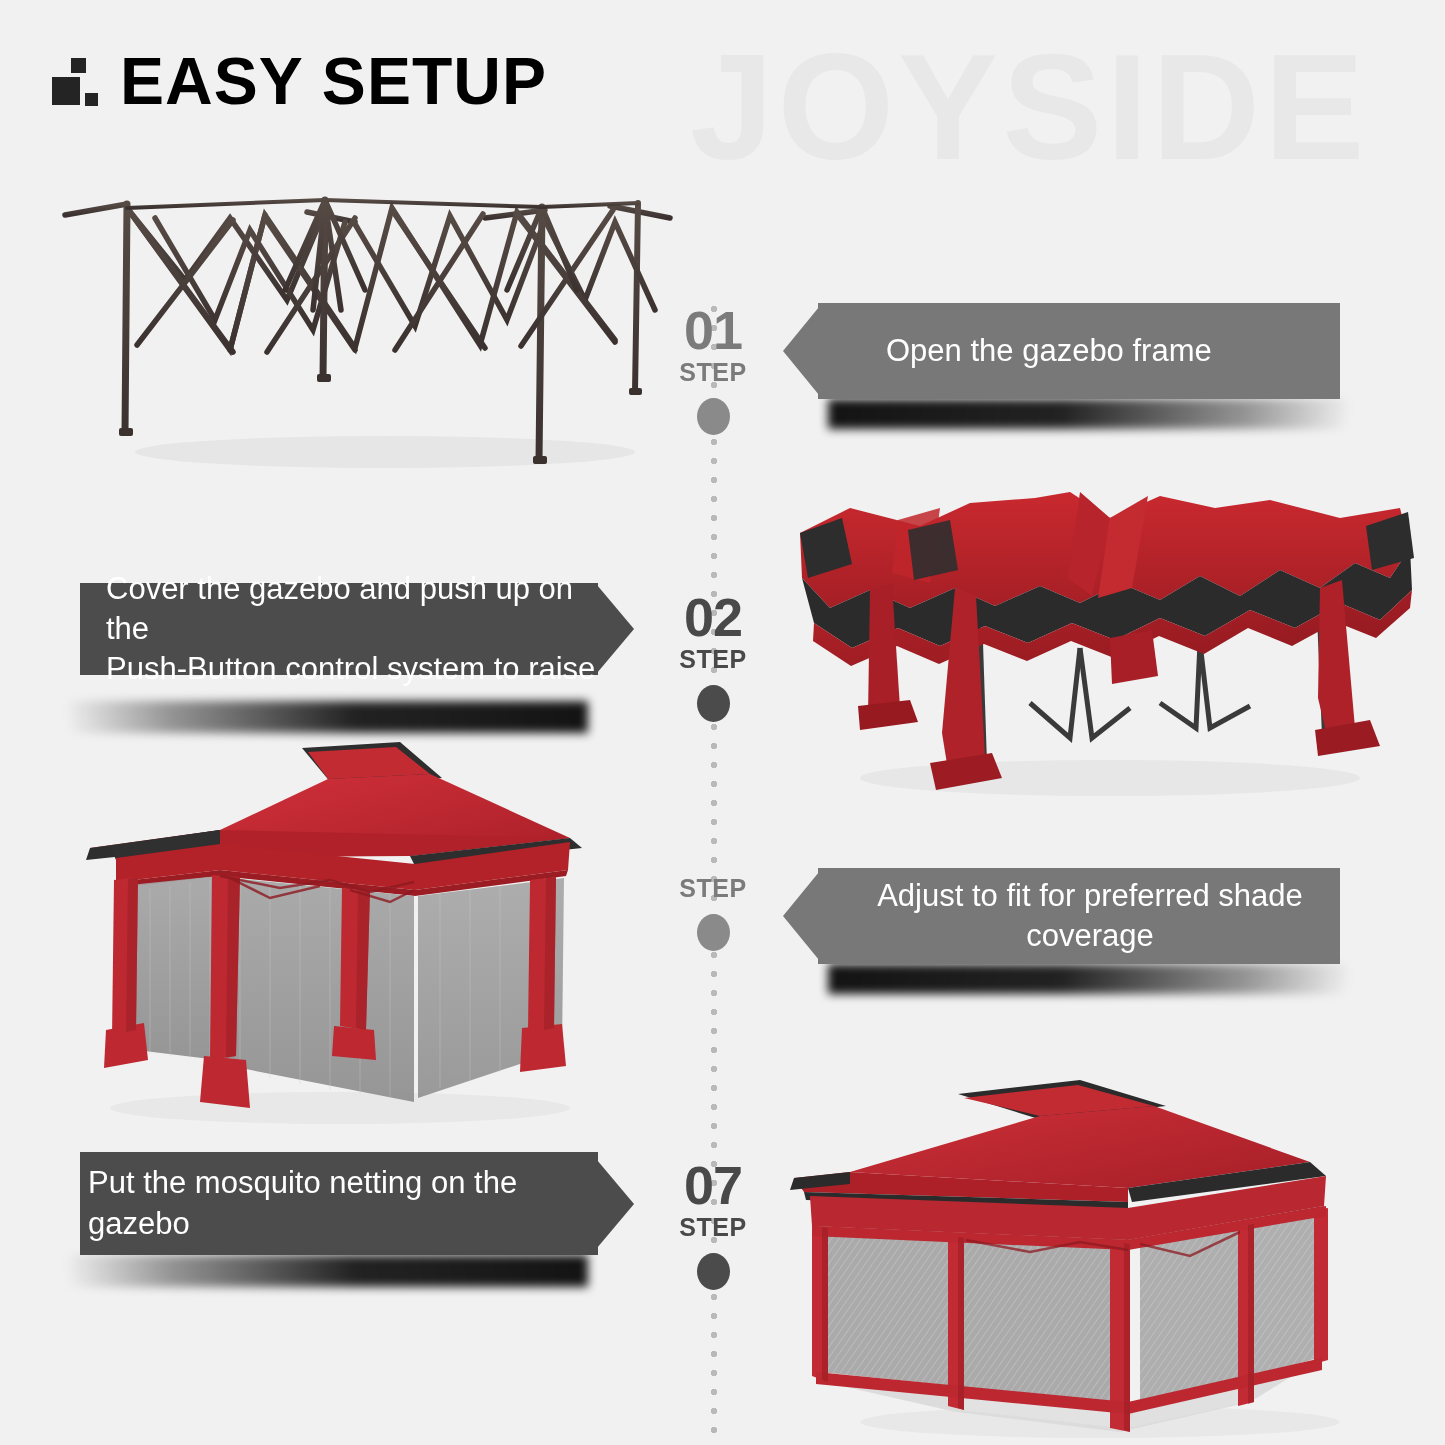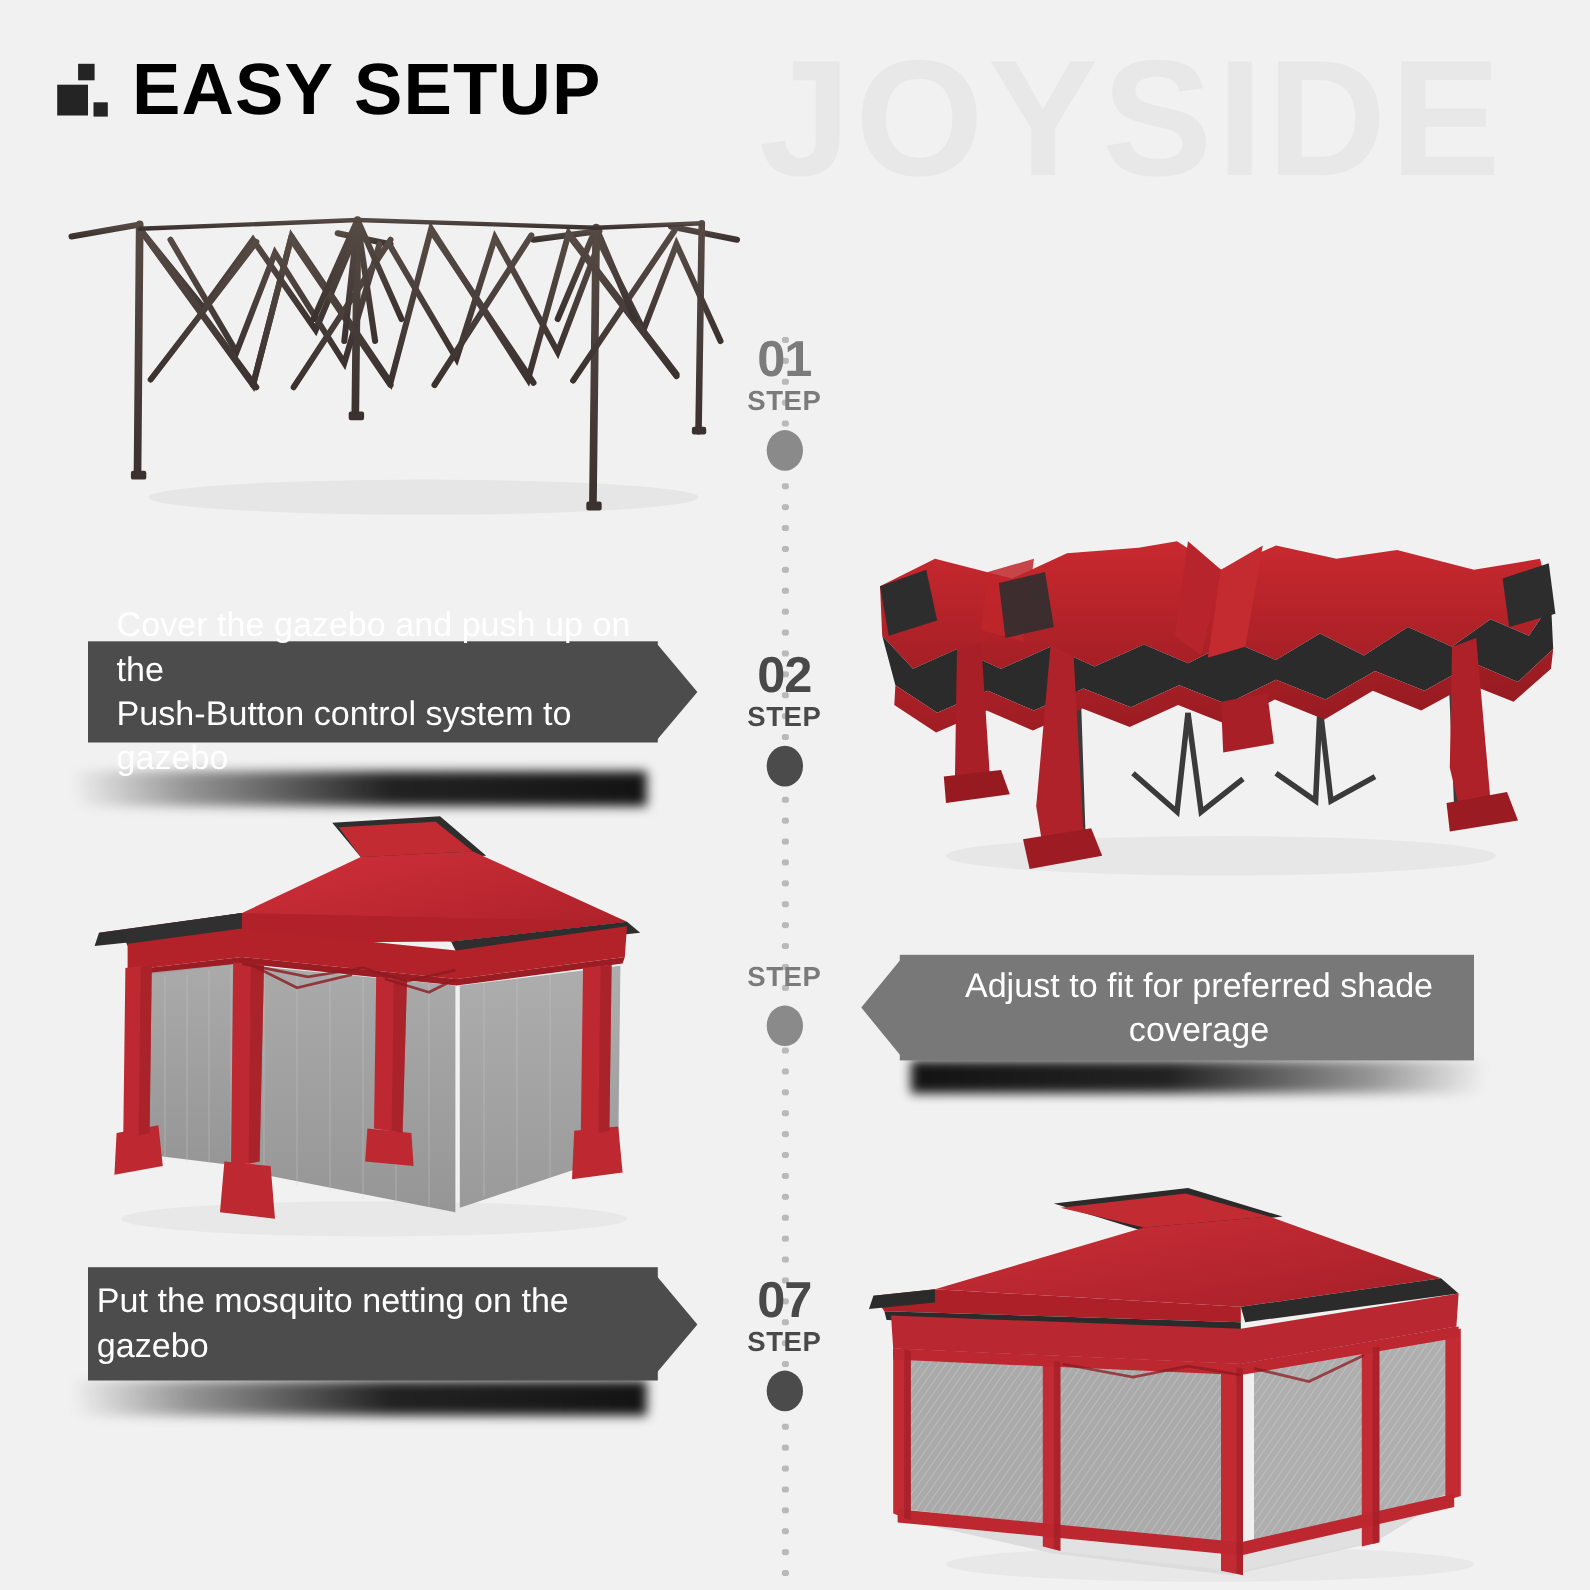--- a/index.html
+++ b/index.html
@@ -72,21 +72,21 @@
     background-repeat: repeat-y;
   }
 
   
   .step-marker {
     position: absolute;
     width: 170px;
     text-align: center;
   }
   .step-num {
-    font-size: 46px;
+    font-size: 54px;
     font-weight: bold;
     line-height: 0.95;
     letter-spacing: -1px;
   }
   .step-word {
     font-size: 25px;
     font-weight: bold;
     letter-spacing: 0.5px;
     margin-top: 2px;
   }
@@ -235,28 +235,35 @@
       </g>
     </svg>
   </div>
 
   <div class="step-marker tone-light" style="left:628px; top:305px;">
     <div class="step-num">01</div>
     <div class="step-word">STEP</div>
     <div class="step-dot"></div>
   </div>
 
+  <div class="banner-wrap tone-light-bg" style="left:818px; top:303px;">
+    <div class="banner-shadow" style="left:10px; top:96px; width:520px; height:30px;"></div>
+    <div class="banner-body" style="width:522px; height:96px; padding-left:68px;">
+      <div class="banner-arrow arrow-left"></div>
+      <div class="banner-text">Open the gazebo frame</div>
+    </div>
+  </div>
 
   <div class="banner-wrap tone-dark-bg" style="left:80px; top:583px;">
     <div class="banner-shadow rev" style="left:-12px; top:118px; width:520px; height:32px;"></div>
     <div class="banner-body" style="width:518px; height:92px; padding-left:26px;">
       <div class="banner-arrow arrow-right"></div>
       <div class="banner-text">
         <div>Cover the gazebo and push up on the</div>
-        <div>Push-Button control system to gazebo</div>
+        <div>Push-Button control system to raise</div>
       </div>
     </div>
   </div>
 
   <div class="step-marker tone-dark" style="left:628px; top:592px;">
     <div class="step-num">02</div>
     <div class="step-word">STEP</div>
     <div class="step-dot"></div>
   </div>
 

